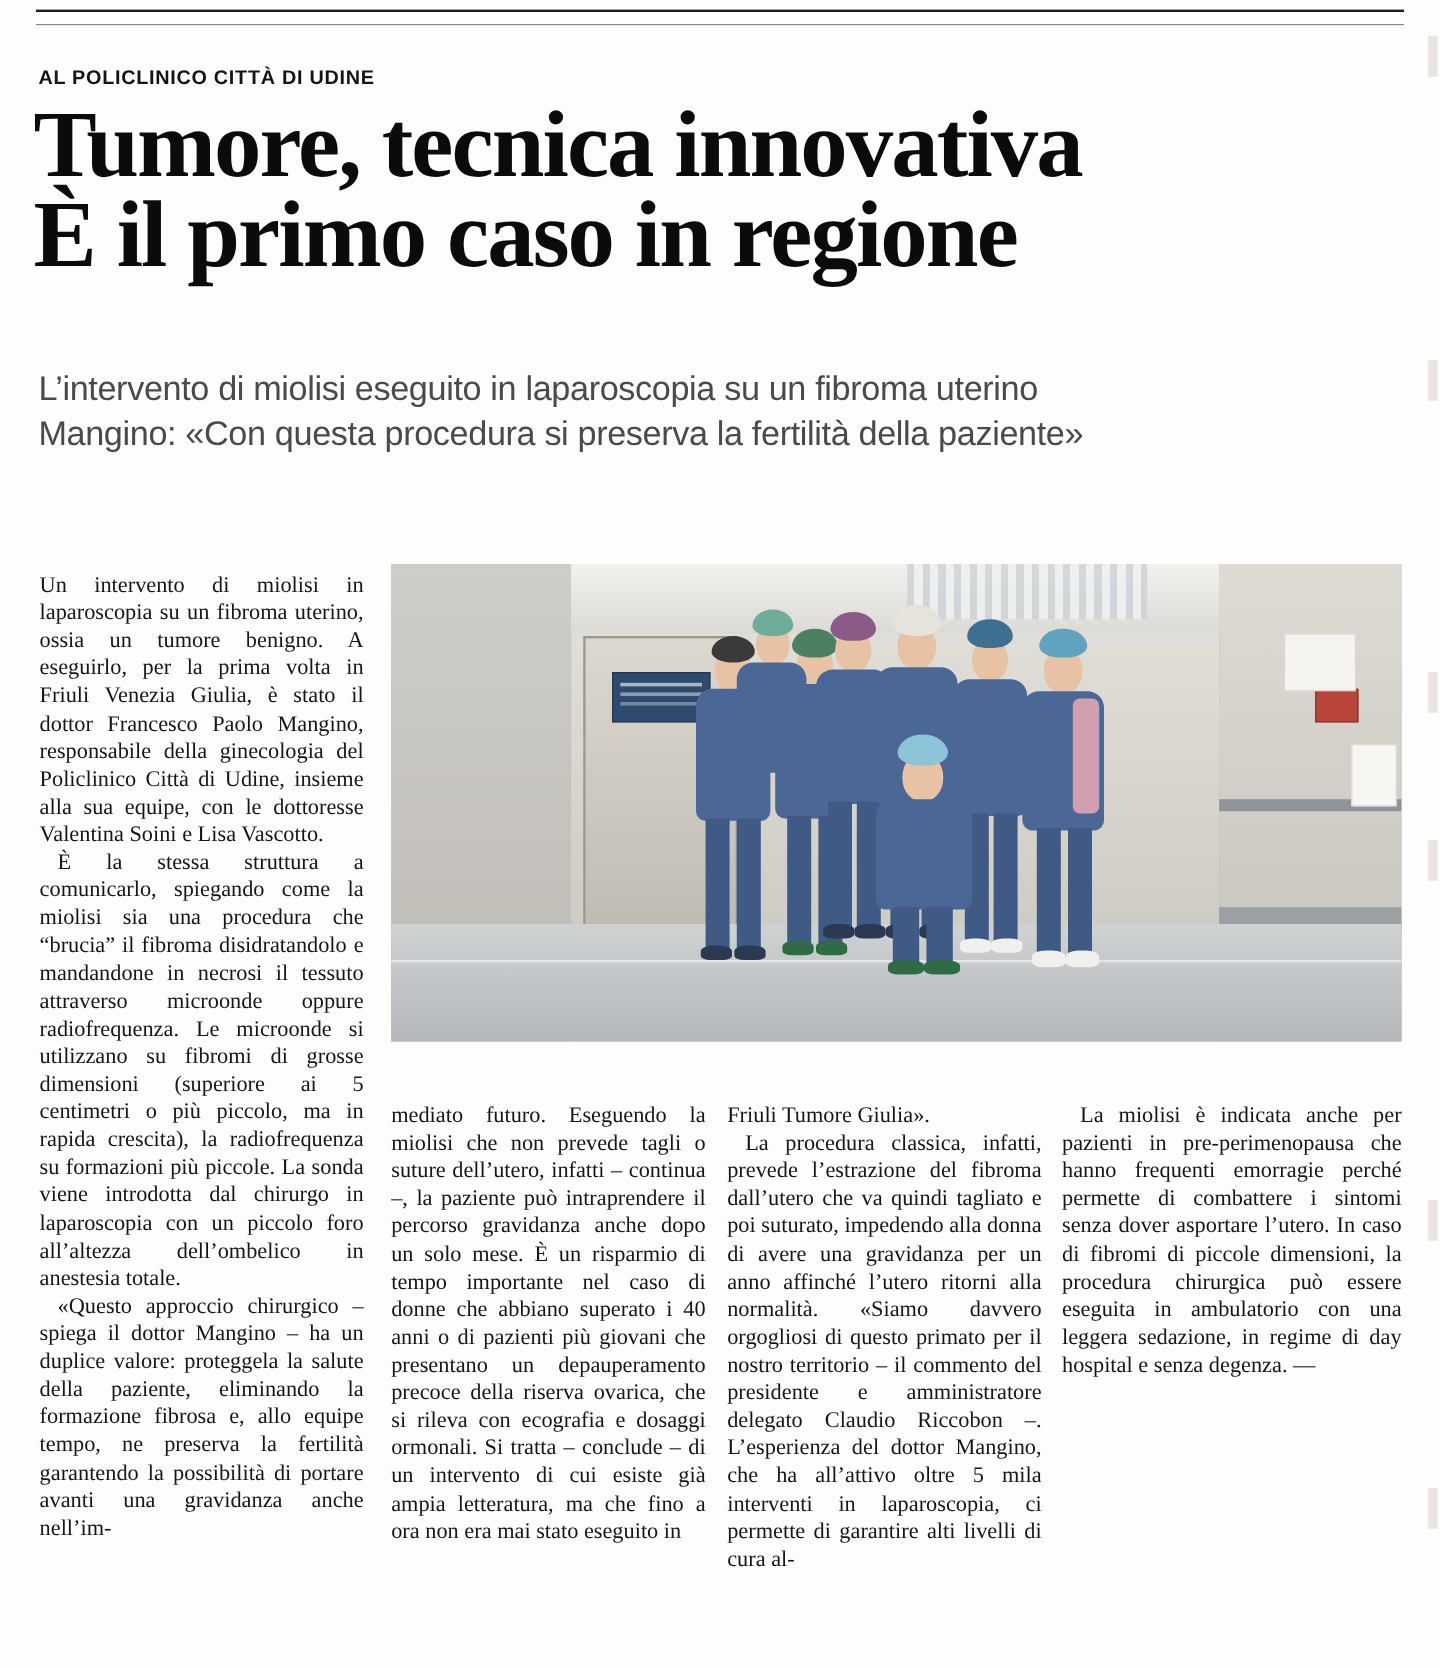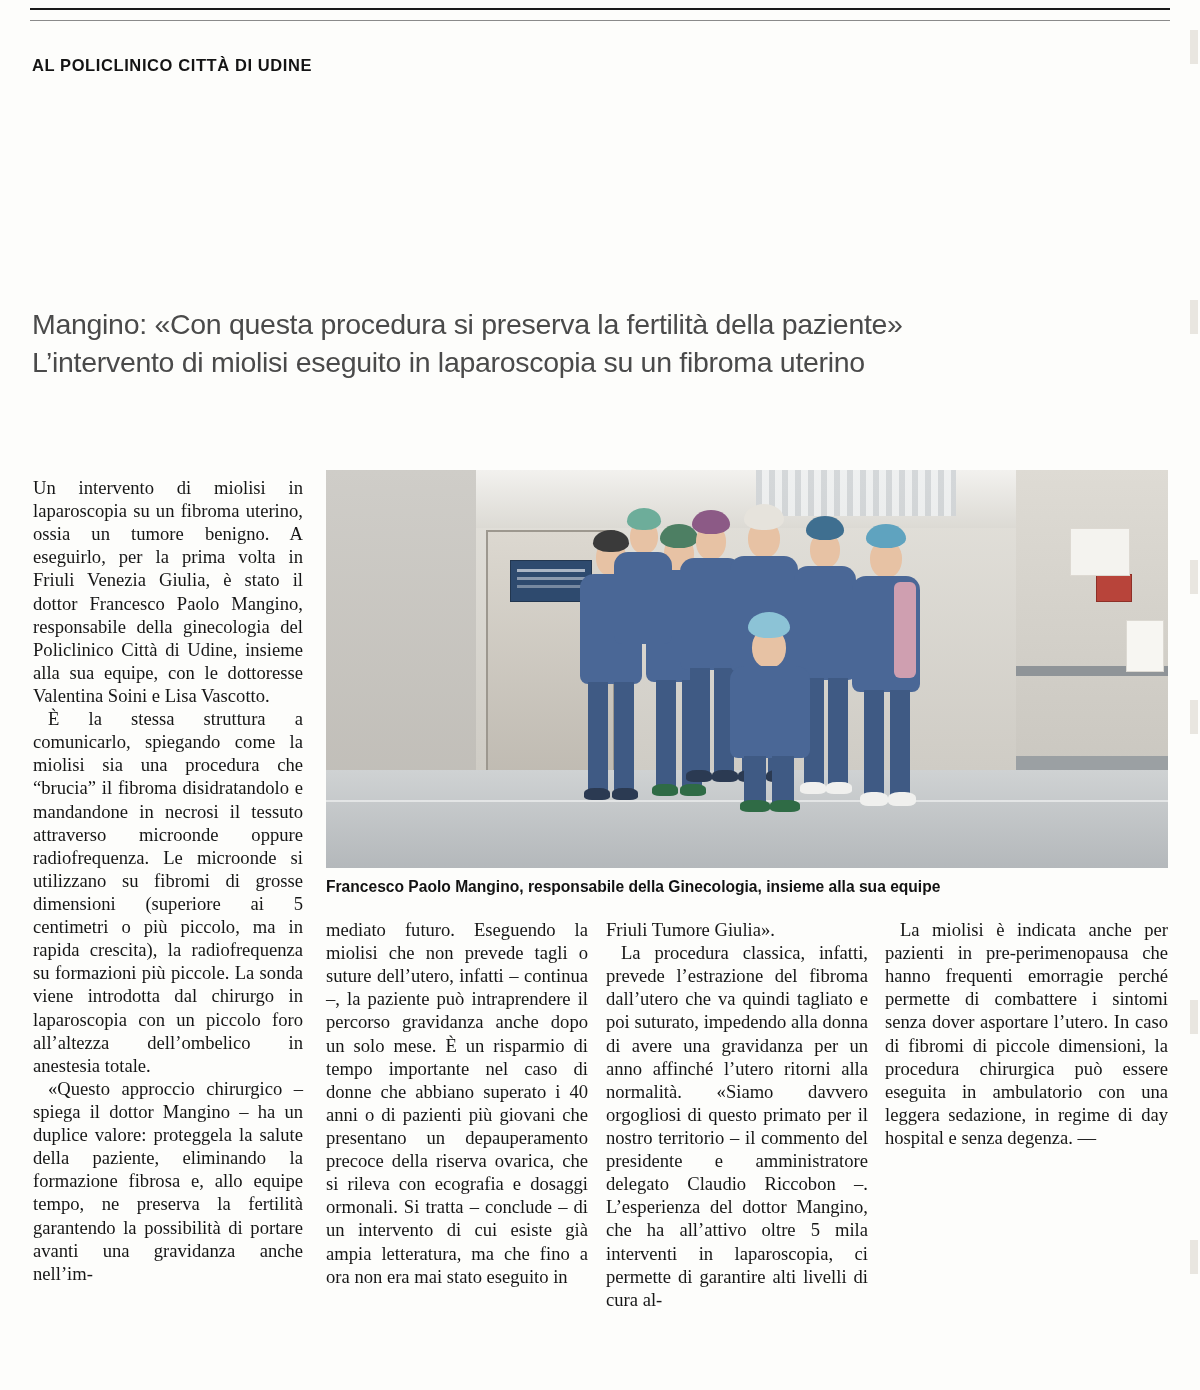--- a/index.html
+++ b/index.html
@@ -172,24 +172,28 @@
     <i style="top:30px"></i>
     <i style="top:300px"></i>
     <i style="top:560px"></i>
     <i style="top:700px"></i>
     <i style="top:1000px"></i>
     <i style="top:1240px"></i>
   </div>
 
   <div class="kicker">AL POLICLINICO CITTÀ DI UDINE</div>
 
+  <div class="headline">
+    <span class="l1">Tumore, tecnica innovativa</span>
+    <span class="l2">È il primo caso in regione</span>
+  </div>
 
   <div class="subhead">
+    <span>L’intervento di miolisi eseguito in laparoscopia su un fibroma uterino</span>
     <span>Mangino: «Con questa procedura si preserva la fertilità della paziente»</span>
-    <span>L’intervento di miolisi eseguito in laparoscopia su un fibroma uterino</span>
   </div>
 
   <div class="photo-wrap">
     <div class="ph wall-left"></div>
     <div class="ph wall-back"></div>
     <div class="ph wall-right"></div>
     <div class="ph ceiling"></div>
     <div class="ph ceil-strip"></div>
     <div class="ph door">
       <div class="ph door-sign" style="left:22px; top:28px;"></div>
@@ -274,21 +278,20 @@
       <div class="face" style="left:28px; top:16px; width:34px; height:40px;"></div>
       <div class="cap" style="left:24px; top:0px; width:42px; height:26px; background:#8cc3d6;"></div>
       <div class="body" style="left:6px; top:54px; width:80px; height:92px;"></div>
       <div class="legs" style="left:20px; top:144px; width:22px; height:50px;"></div>
       <div class="legs" style="left:48px; top:144px; width:22px; height:50px;"></div>
       <div class="shoe green" style="left:16px; top:188px; width:30px; height:12px;"></div>
       <div class="shoe green" style="left:46px; top:188px; width:30px; height:12px;"></div>
     </div>
   </div>
 
-  <div class="caption">Francesco Paolo Mangino, responsabile della Ginecologia, insieme alla sua equipe</div>
 
   <div class="col" id="col1">
     <p class="first">Un intervento di miolisi in laparoscopia su un fibroma uterino, ossia un tumore benigno. A eseguirlo, per la prima volta in Friuli Venezia Giulia, è stato il dottor Francesco Paolo Mangino, responsabile della ginecologia del Policlinico Città di Udine, insieme alla sua equipe, con le dottoresse Valentina Soini e Lisa Vascotto.</p>
     <p>È la stessa struttura a comunicarlo, spiegando come la miolisi sia una procedura che “brucia” il fibroma disidratandolo e mandandone in necrosi il tessuto attraverso microonde oppure radiofrequenza. Le microonde si utilizzano su fibromi di grosse dimensioni (superiore ai 5 centimetri o più piccolo, ma in rapida crescita), la radiofrequenza su formazioni più piccole. La sonda viene introdotta dal chirurgo in laparoscopia con un piccolo foro all’altezza dell’ombelico in anestesia totale.</p>
     <p>«Questo approccio chirurgico – spiega il dottor Mangino – ha un duplice valore: proteggela la salute della paziente, eliminando la formazione fibrosa e, allo equipe tempo, ne preserva la fertilità garantendo la possibilità di portare avanti una gravidanza anche nell’im-</p>
   </div>
 
   <div class="col" id="col2">
     <p class="first">mediato futuro. Eseguendo la miolisi che non prevede tagli o suture dell’utero, infatti – continua –, la paziente può intraprendere il percorso gravidanza anche dopo un solo mese. È un risparmio di tempo importante nel caso di donne che abbiano superato i 40 anni o di pazienti più giovani che presentano un depauperamento precoce della riserva ovarica, che si rileva con ecografia e dosaggi ormonali. Si tratta – conclude – di un intervento di cui esiste già ampia letteratura, ma che fino a ora non era mai stato eseguito in</p>
   </div>

